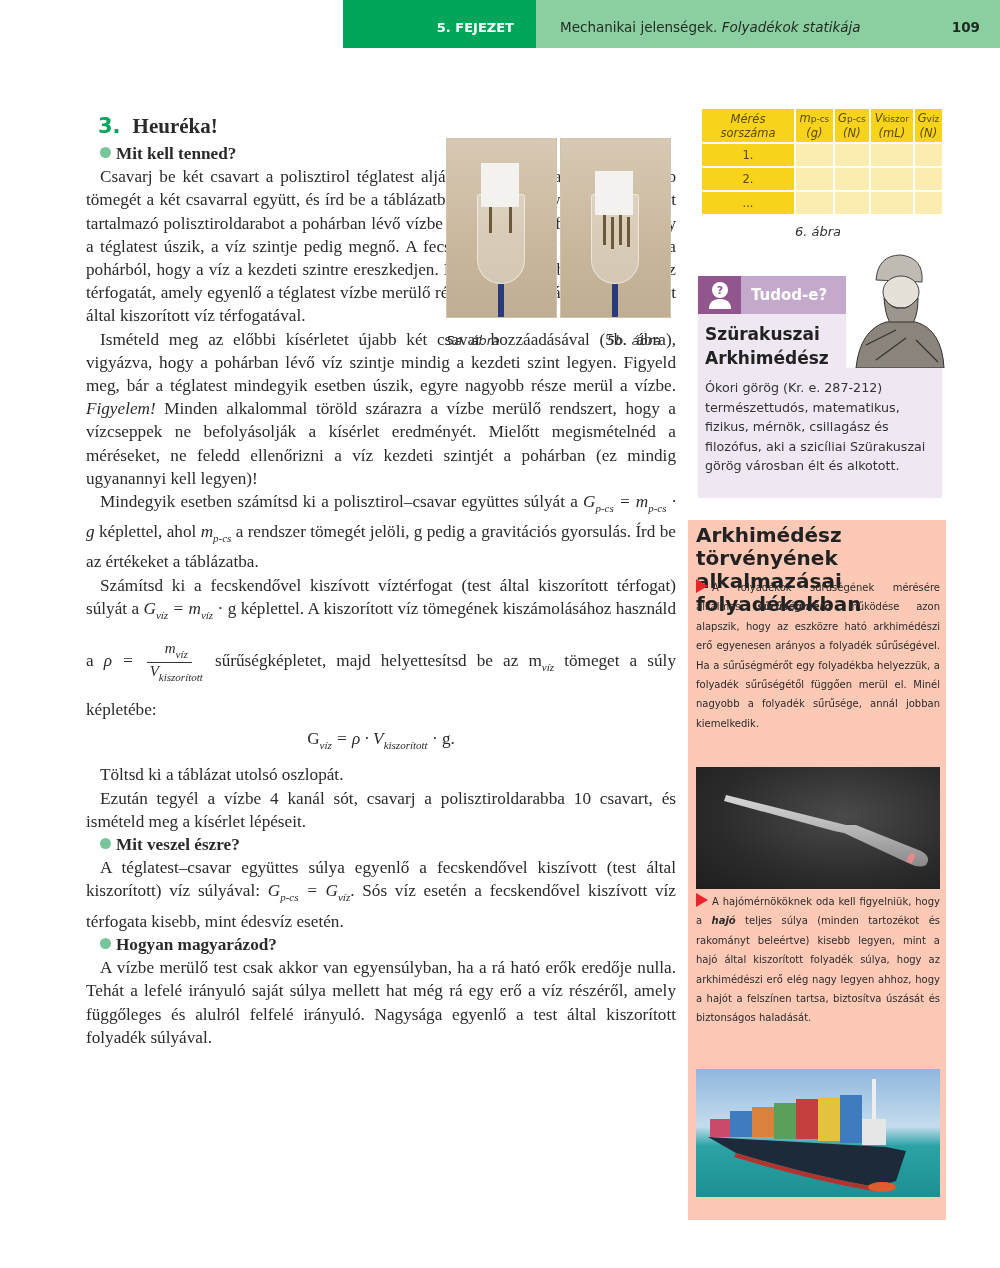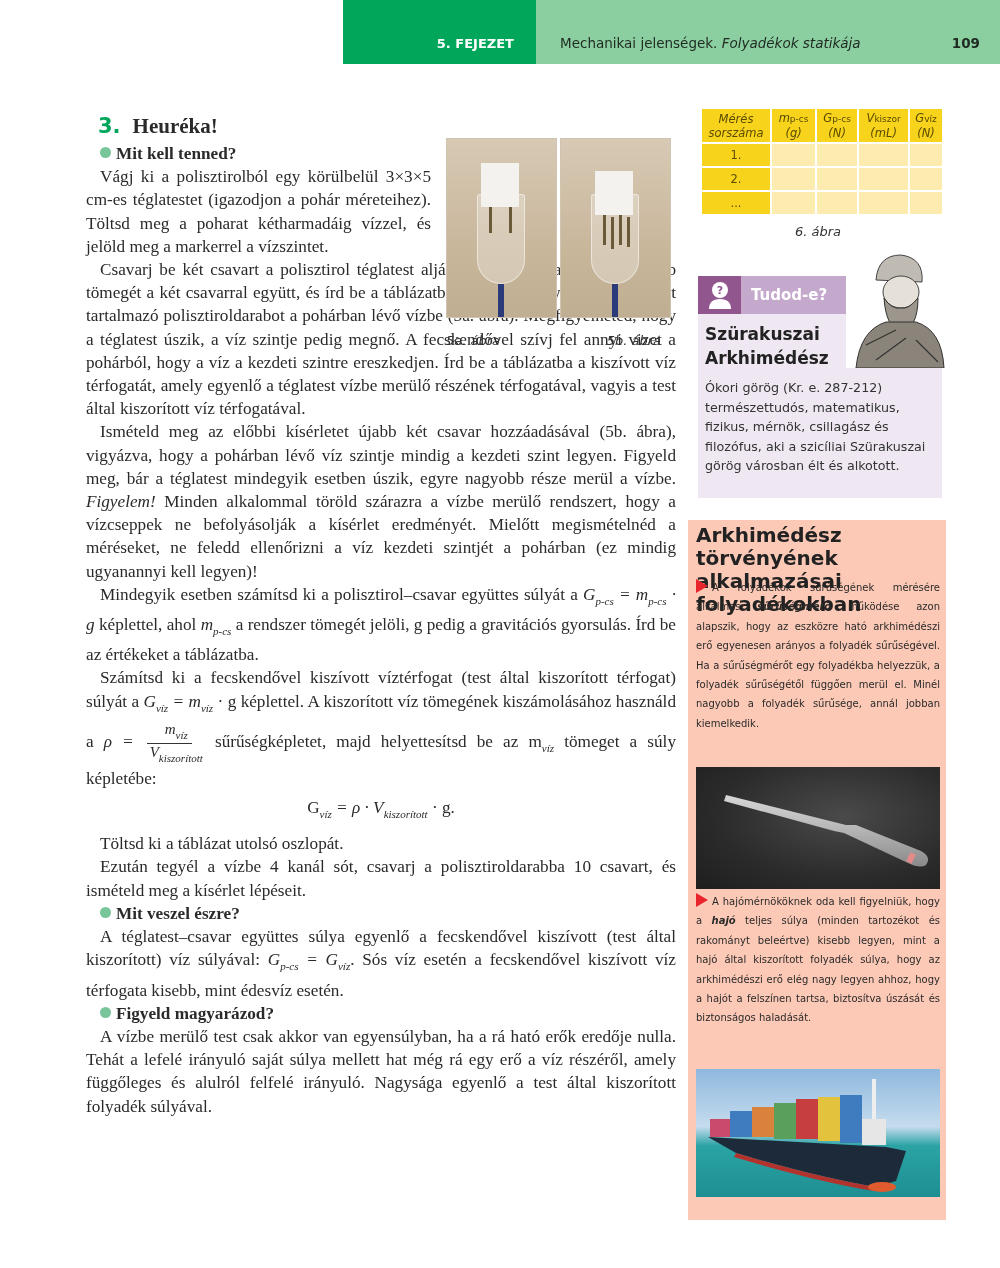--- a/index.html
+++ b/index.html
@@ -1,57 +1,57 @@
 <!DOCTYPE html>
 <html><head>
 <meta charset="utf-8">
 <style>
   * { box-sizing: border-box; margin: 0; padding: 0; }
   html, body { width: 1000px; height: 1268px; background: #ffffff; overflow: hidden; }
   body { position: relative; font-family: "Liberation Serif", "DejaVu Serif", serif; color: #2a2a2a; }
 
   
-  .hdr { position: absolute; top: 0; left: 343px; width: 657px; height: 64px; display: flex; }
+  .hdr { position: absolute; top: 0; left: 343px; width: 657px; height: 48px; display: flex; }
   .hdr-chapter { width: 193px; background: #00a65a; color: #fff; font-family: "DejaVu Sans", sans-serif; font-weight: bold; font-size: 13px; display: flex; align-items: flex-end; justify-content: flex-end; padding: 0 22px 13px 0; }
   .hdr-title { flex: 1; background: #8bcea0; color: #1f2a22; font-family: "DejaVu Sans", sans-serif; font-size: 13.5px; display: flex; align-items: flex-end; justify-content: space-between; padding: 0 20px 13px 24px; }
   .hdr-title .t-it { font-style: italic; }
   .hdr-title .pnum { font-weight: bold; }
 
   
   .main { position: absolute; left: 86px; top: 110px; width: 590px; font-size: 17.2px; line-height: 23.2px; }
   .sec-title { font-family: "Liberation Serif", serif; font-weight: bold; font-size: 21px; margin-left: 12px; height: 32px; line-height: 32px; }
   .sec-title .num { color: #00a65a; font-family: "DejaVu Sans", sans-serif; font-size: 21px; margin-right: 12px; }
   p { text-indent: 14px; text-align: justify; }
   .narrow p { width: 345px; }
   .bul { display: inline-block; width: 11px; height: 11px; border-radius: 50%; background: #78c59a; margin-right: 5px; vertical-align: 1px; }
   .h-b { font-weight: bold; }
   .sub { font-size: 11px; font-style: italic; vertical-align: -5px; }
   .it { font-style: italic; }
-  .frac { display: inline-flex; flex-direction: column; align-items: center; vertical-align: middle; line-height: 16px; margin: 1px 2px; font-style: italic; }
+  .frac { display: inline-flex; flex-direction: column; align-items: center; vertical-align: middle; line-height: 16px; margin: 13px 2px; font-style: italic; }
   .frac .n { border-bottom: 1px solid #333; padding: 0 4px; font-size: 15px; }
   .frac .d { font-size: 15px; }
   .center { text-align: center; text-indent: 0; margin: 6px 0; }
 
   
   .photos { position: absolute; left: 446px; top: 138px; width: 215px; height: 232px; }
   .photo { position: absolute; top: 0; width: 111px; height: 180px; background: linear-gradient(180deg,#d7c9b4 0%,#c9b79c 60%,#bfae92 100%); border: 1px solid #cfc4b0; overflow: hidden; }
   .photo.a { left: 0; }
   .photo.b { left: 114px; }
   .glass { position: absolute; left: 30px; top: 55px; width: 48px; height: 90px; border-radius: 4px 4px 30px 30px; background: rgba(255,255,255,0.28); border: 1px solid rgba(255,255,255,0.5); }
   .stem { position: absolute; left: 51px; top: 145px; width: 6px; height: 35px; background: #2b3b7a; }
   .foam { position: absolute; width: 38px; height: 44px; background: #f4f2ee; left: 34px; }
   .photo.a .foam { top: 24px; }
   .photo.b .foam { top: 32px; }
   .screw { position: absolute; width: 3px; background: #6b5a3a; }
   .cap { position: absolute; left: 446px; top: 333px; width: 215px; font-family: "DejaVu Sans", sans-serif; font-style: italic; font-size: 13px; color: #333; display: flex; justify-content: space-between; }
 
   
   .tbl { position: absolute; left: 700px; top: 107px; width: 244px; border-collapse: separate; border-spacing: 2px; font-family: "DejaVu Sans", sans-serif; font-size: 11.5px; color: #5a4a00; }
   .tbl th { background: #f7d31b; font-weight: normal; font-style: italic; line-height: 14px; padding: 2px 1px; text-align: center; }
-  .tbl th.first { width: 68px; text-align: center; }
+  .tbl th.first { width: 92px; text-align: center; }
   .tbl td { height: 22px; text-align: center; }
   .tbl td.first { background: #f7d31b; font-style: normal; }
   .tbl td.blank { background: #fcecb0; }
   .tbl .s { font-size: 9px; font-style: normal; }
   .fig6 { position: absolute; left: 795px; top: 224px; font-family: "DejaVu Sans", sans-serif; font-style: italic; font-size: 13px; color: #333; }
 
   
   .tud { position: absolute; left: 698px; top: 276px; width: 244px; height: 222px; background: #efe8f2; }
   .tud-head { position: absolute; left: 0; top: 0; width: 150px; height: 38px; display: flex; }
   .tud-ico { width: 43px; background: #92568f; display: flex; align-items: center; justify-content: center; }
@@ -84,21 +84,20 @@
 </div>
 
 <div class="main">
   <div class="sec-title">
     <span class="num">3.</span><span>Heuréka!</span>
   </div>
   <div class="narrow">
     <p>
       <span class="bul"></span><span class="h-b">Mit kell tenned?</span>
     </p>
-    <p>Vágj ki a polisztirolból egy körülbelül 3×3×5 cm-es téglatestet (igazodjon a pohár méreteihez). Töltsd meg a poharat kétharmadáig vízzel, és jelöld meg a markerrel a vízszintet.</p>
   </div>
   <p>Csavarj be két csavart a polisztirol téglatest aljába. Mérd meg a polisztiroldarab tömegét a két csavarral együtt, és írd be a táblázatba (6. ábra). Helyezd a csavarokat tartalmazó polisztiroldarabot a pohárban lévő vízbe (5a. ábra). Megfigyelheted, hogy a téglatest úszik, a víz szintje pedig megnő. A fecskendővel szívj fel annyi vizet a pohárból, hogy a víz a kezdeti szintre ereszkedjen. Írd be a táblázatba a kiszívott víz térfogatát, amely egyenlő a téglatest vízbe merülő részének térfogatával, vagyis a test által kiszorított víz térfogatával.</p>
   <p>
     <span>Ismételd meg az előbbi kísérletet újabb két csavar hozzáadásával (5b. ábra), vigyázva, hogy a pohárban lévő víz szintje mindig a kezdeti szint legyen. Figyeld meg, bár a téglatest mindegyik esetben úszik, egyre nagyobb része merül a vízbe.</span>
     <span class="it">Figyelem!</span>
     <span>Minden alkalommal töröld szárazra a vízbe merülő rendszert, hogy a vízcseppek ne befolyásolják a kísérlet eredményét. Mielőtt megismételnéd a méréseket, ne feledd ellenőrizni a víz kezdeti szintjét a pohárban (ez mindig ugyanannyi kell legyen)!</span>
   </p>
   <p>
     <span>Mindegyik esetben számítsd ki a polisztirol–csavar együttes súlyát a</span>
     <span class="it"><span>G</span><span class="sub">p-cs</span><span> = </span><span>m</span><span class="sub">p-cs</span><span> · g</span></span><span> képlettel, ahol </span><span class="it"><span>m</span><span class="sub">p-cs</span></span><span> a rendszer tömegét jelöli, g pedig a gravitációs gyorsulás. Írd be az értékeket a táblázatba.</span>
@@ -114,21 +113,21 @@
   </p>
   <p>Töltsd ki a táblázat utolsó oszlopát.</p>
   <p>Ezután tegyél a vízbe 4 kanál sót, csavarj a polisztiroldarabba 10 csavart, és ismételd meg a kísérlet lépéseit.</p>
   <p>
     <span class="bul"></span><span class="h-b">Mit veszel észre?</span>
   </p>
   <p>
     <span>A téglatest–csavar együttes súlya egyenlő a fecskendővel kiszívott (test által kiszorított) víz súlyával: </span><span class="it"><span>G</span><span class="sub">p-cs</span> = <span>G</span><span class="sub">víz</span></span><span>. Sós víz esetén a fecskendővel kiszívott víz térfogata kisebb, mint édesvíz esetén.</span>
   </p>
   <p>
-    <span class="bul"></span><span class="h-b">Figyeld magyarázod?</span>
+    <span class="bul"></span><span class="h-b">Hogyan magyarázod?</span>
   </p>
   <p>A vízbe merülő test csak akkor van egyensúlyban, ha a rá ható erők eredője nulla. Tehát a lefelé irányuló saját súlya mellett hat még rá egy erő a víz részéről, amely függőleges és alulról felfelé irányuló. Nagysága egyenlő a test által kiszorított folyadék súlyával.</p>
 </div>
 
 <div class="photos">
   <div class="photo a">
     <div class="glass"></div>
       <div class="stem"></div>
       <div class="foam"></div>
     <div class="screw" style="left:42px;top:68px;height:26px;"></div>

